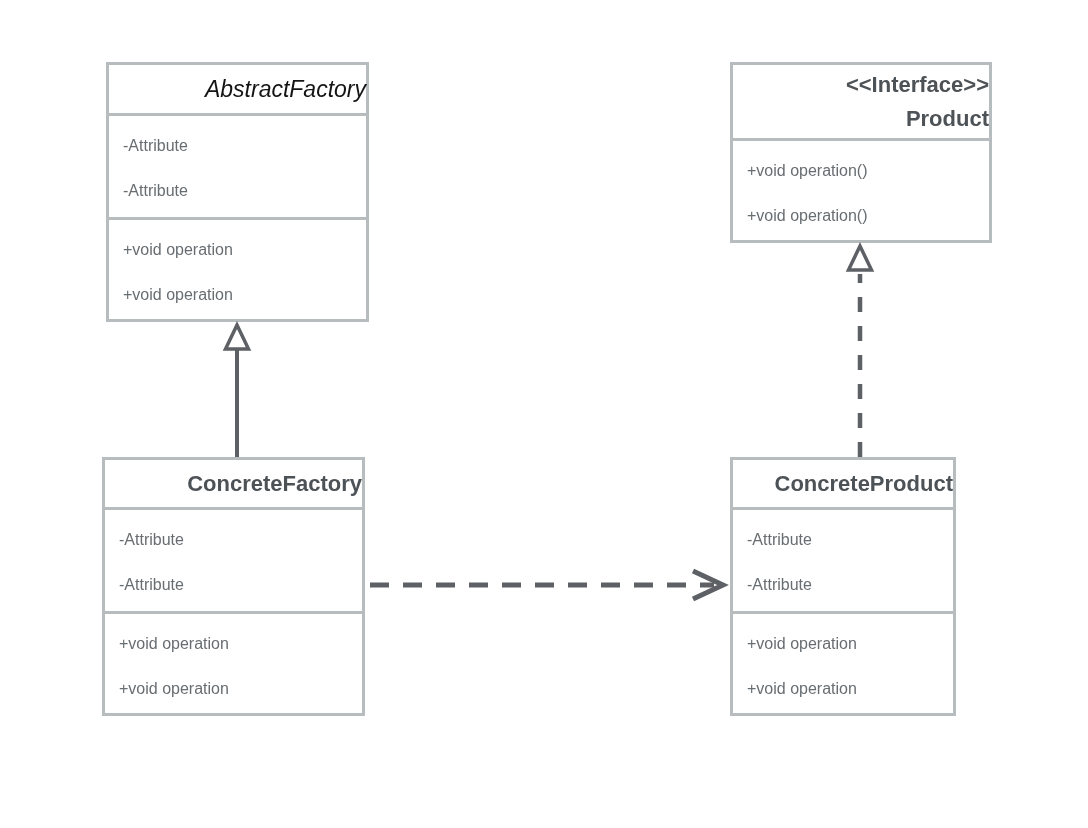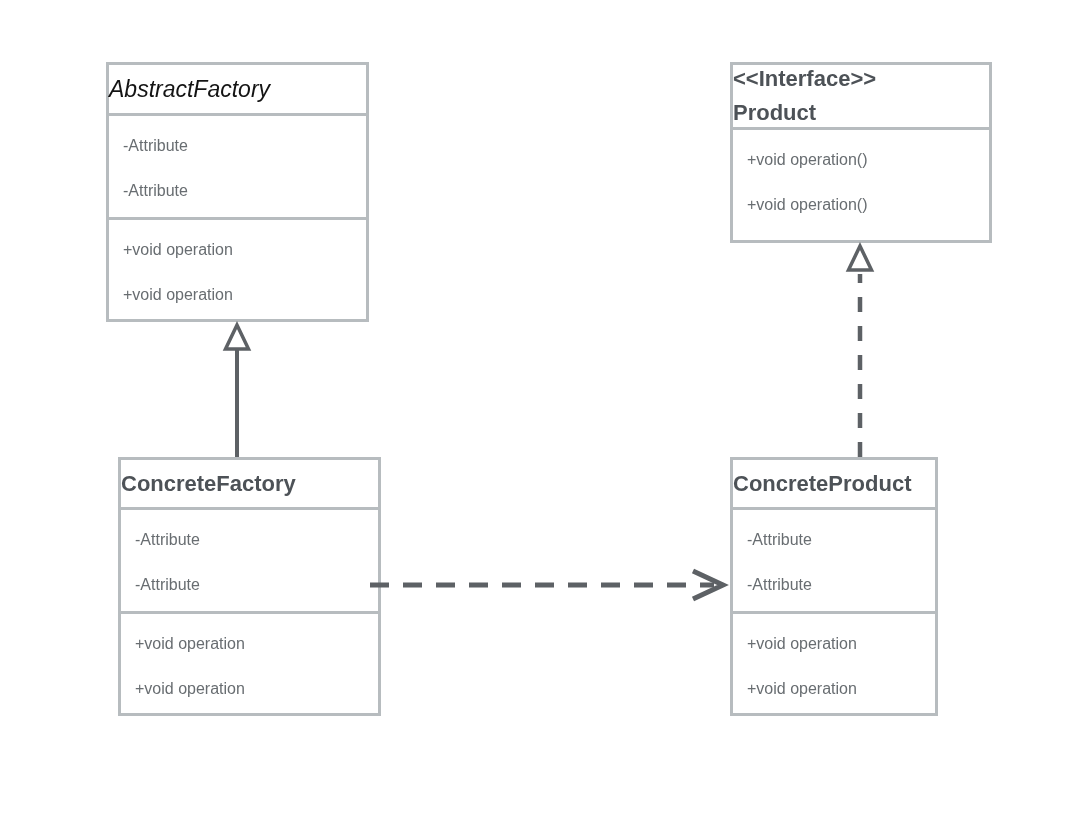--- a/index.html
+++ b/index.html
@@ -15,21 +15,21 @@
     position:absolute;
     background:#ffffff;
     border:3px solid #b7bcbf;
     box-sizing:border-box;
     display:flex;
     flex-direction:column;
   }
   .box-title{
     display:flex;
     flex-direction:column;
-    align-items:flex-start;
+    align-items:flex-end;
     justify-content:center;
     border-bottom:3px solid #b7bcbf;
     box-sizing:border-box;
     flex:0 0 auto;
   }
   .title-text{
     font-weight:bold;
     color:#4d5257;
     font-size:22px;
     line-height:34px;
@@ -76,45 +76,45 @@
       <div class="member">-Attribute</div>
       <div class="member">-Attribute</div>
     </div>
     <div class="box-section" style="flex:1 1 auto">
       <div class="member">+void operation</div>
       <div class="member">+void operation</div>
     </div>
   </div>
 
   <div class="class-box" style="left:730px;top:62px;width:262px;height:181px">
-    <div class="box-title" style="height:65px">
+    <div class="box-title" style="height:76px">
       <span class="title-text">&lt;&lt;Interface&gt;&gt;</span>
       <span class="title-text">Product</span>
     </div>
     <div class="box-section" style="flex:1 1 auto">
       <div class="member">+void operation()</div>
       <div class="member">+void operation()</div>
     </div>
   </div>
 
-  <div class="class-box" style="left:118px;top:457px;width:263px;height:259px">
+  <div class="class-box" style="left:102px;top:457px;width:263px;height:259px">
     <div class="box-title" style="height:50px">
       <span class="title-text">ConcreteFactory</span>
     </div>
     <div class="box-section section-divider" style="height:104px">
       <div class="member">-Attribute</div>
       <div class="member">-Attribute</div>
     </div>
     <div class="box-section" style="flex:1 1 auto">
       <div class="member">+void operation</div>
       <div class="member">+void operation</div>
     </div>
   </div>
 
-  <div class="class-box" style="left:730px;top:457px;width:208px;height:259px">
+  <div class="class-box" style="left:730px;top:457px;width:226px;height:259px">
     <div class="box-title" style="height:50px">
       <span class="title-text">ConcreteProduct</span>
     </div>
     <div class="box-section section-divider" style="height:104px">
       <div class="member">-Attribute</div>
       <div class="member">-Attribute</div>
     </div>
     <div class="box-section" style="flex:1 1 auto">
       <div class="member">+void operation</div>
       <div class="member">+void operation</div>

